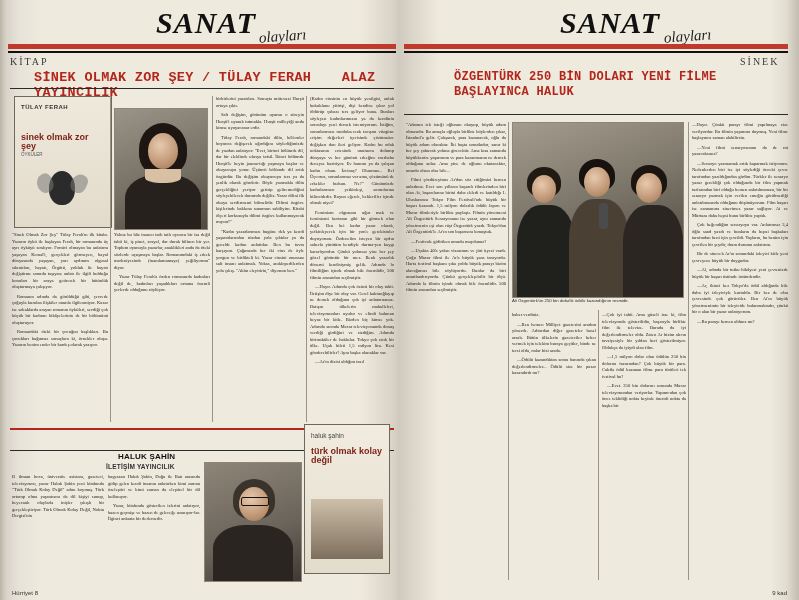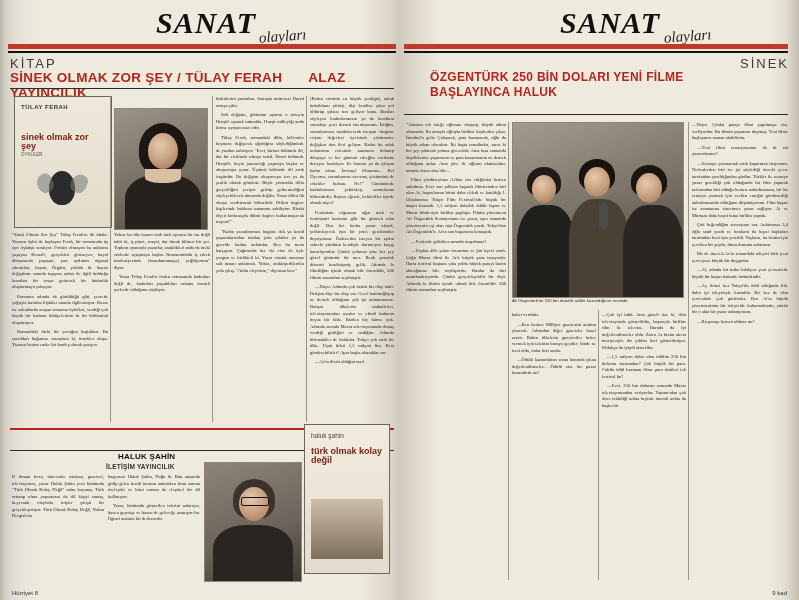--- a/index.html
+++ b/index.html
@@ -29,29 +29,30 @@
     position:absolute;font-family:"Liberation Serif",serif;
     font-style:italic;font-size:15px;color:#222;
     transform:rotate(-4deg);
   }
   .mast-rule{
     position:absolute;height:5px;background:#c0392b;
   }
   .mast-rule.thin{height:2px;background:#111;}
 
   .kicker{
-    position:absolute;font-size:13px;letter-spacing:2px;
-    font-family:Liberation Sans, sans-serif;color:#3a3a3a;
+    position:absolute;font-size:10px;letter-spacing:2px;
+    font-family:Liberation Serif, serif;color:#3a3a3a;
   }
 
   
   .hl{
-    font-family:Liberation Sans, sans-serif;
+    font-family:Liberation Mono, monospace;
     font-weight:bold;color:#b3261b;
     letter-spacing:0.3px;
+    margin-left:24px;
   }
   .hl-left{position:absolute;left:4px;top:70px;font-size:13.5px;width:384px;}
   .hl-left .sep{color:#b3261b;}
   .rule{position:absolute;background:#2a2a2a;height:1px;}
 
   
   .col{
     position:absolute;
     font-size:4.6px;line-height:1.42;
     text-align:justify;

